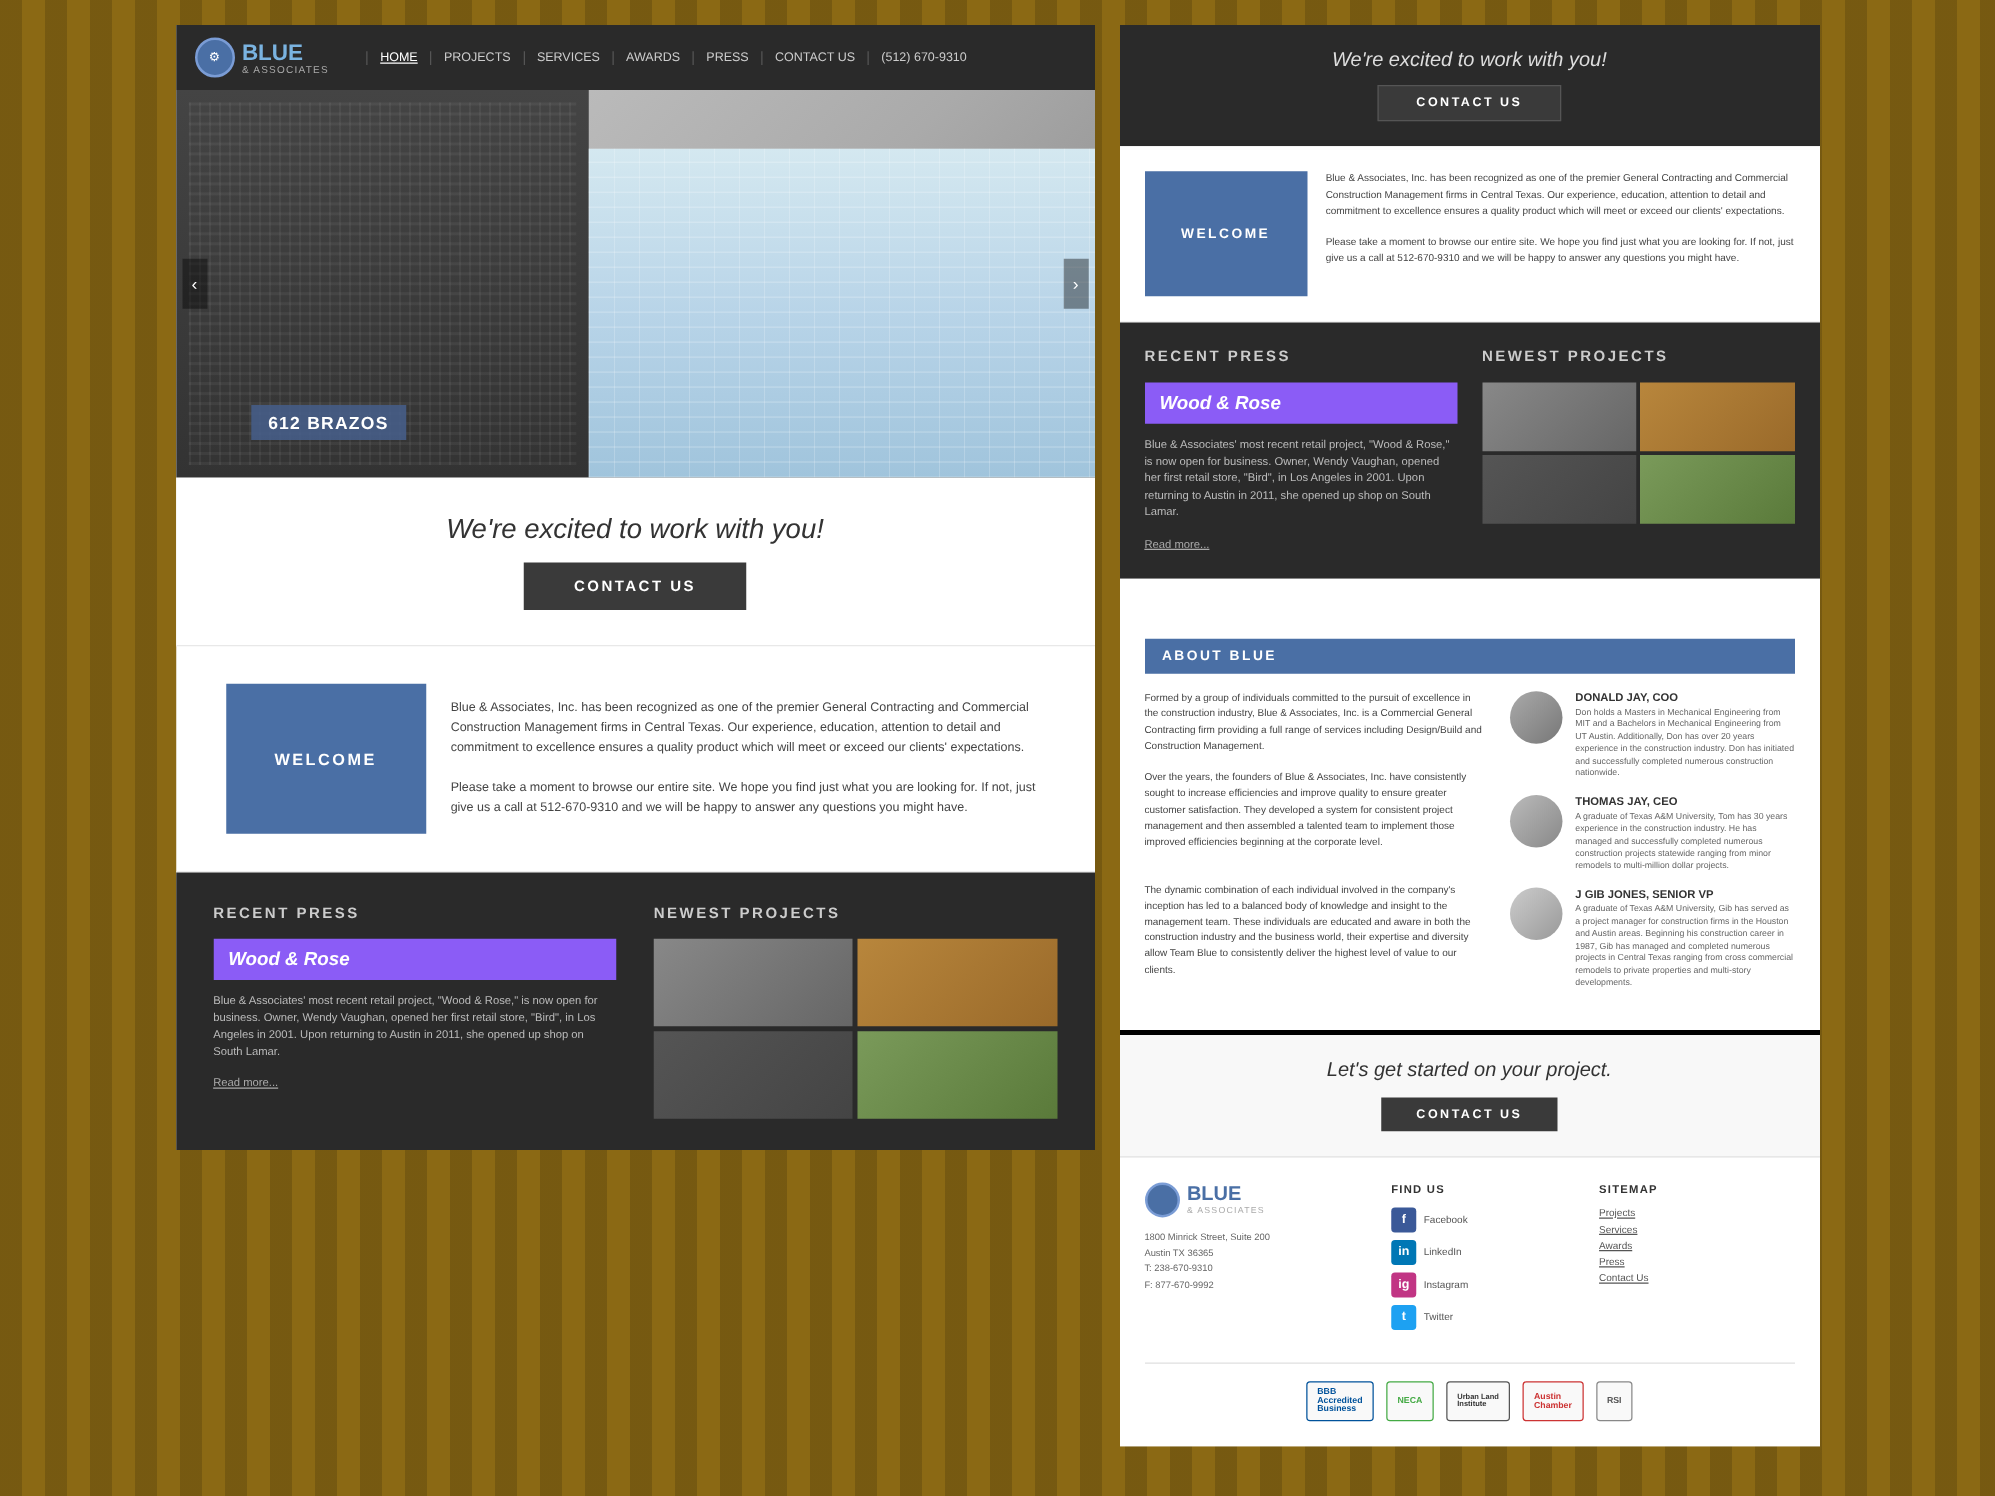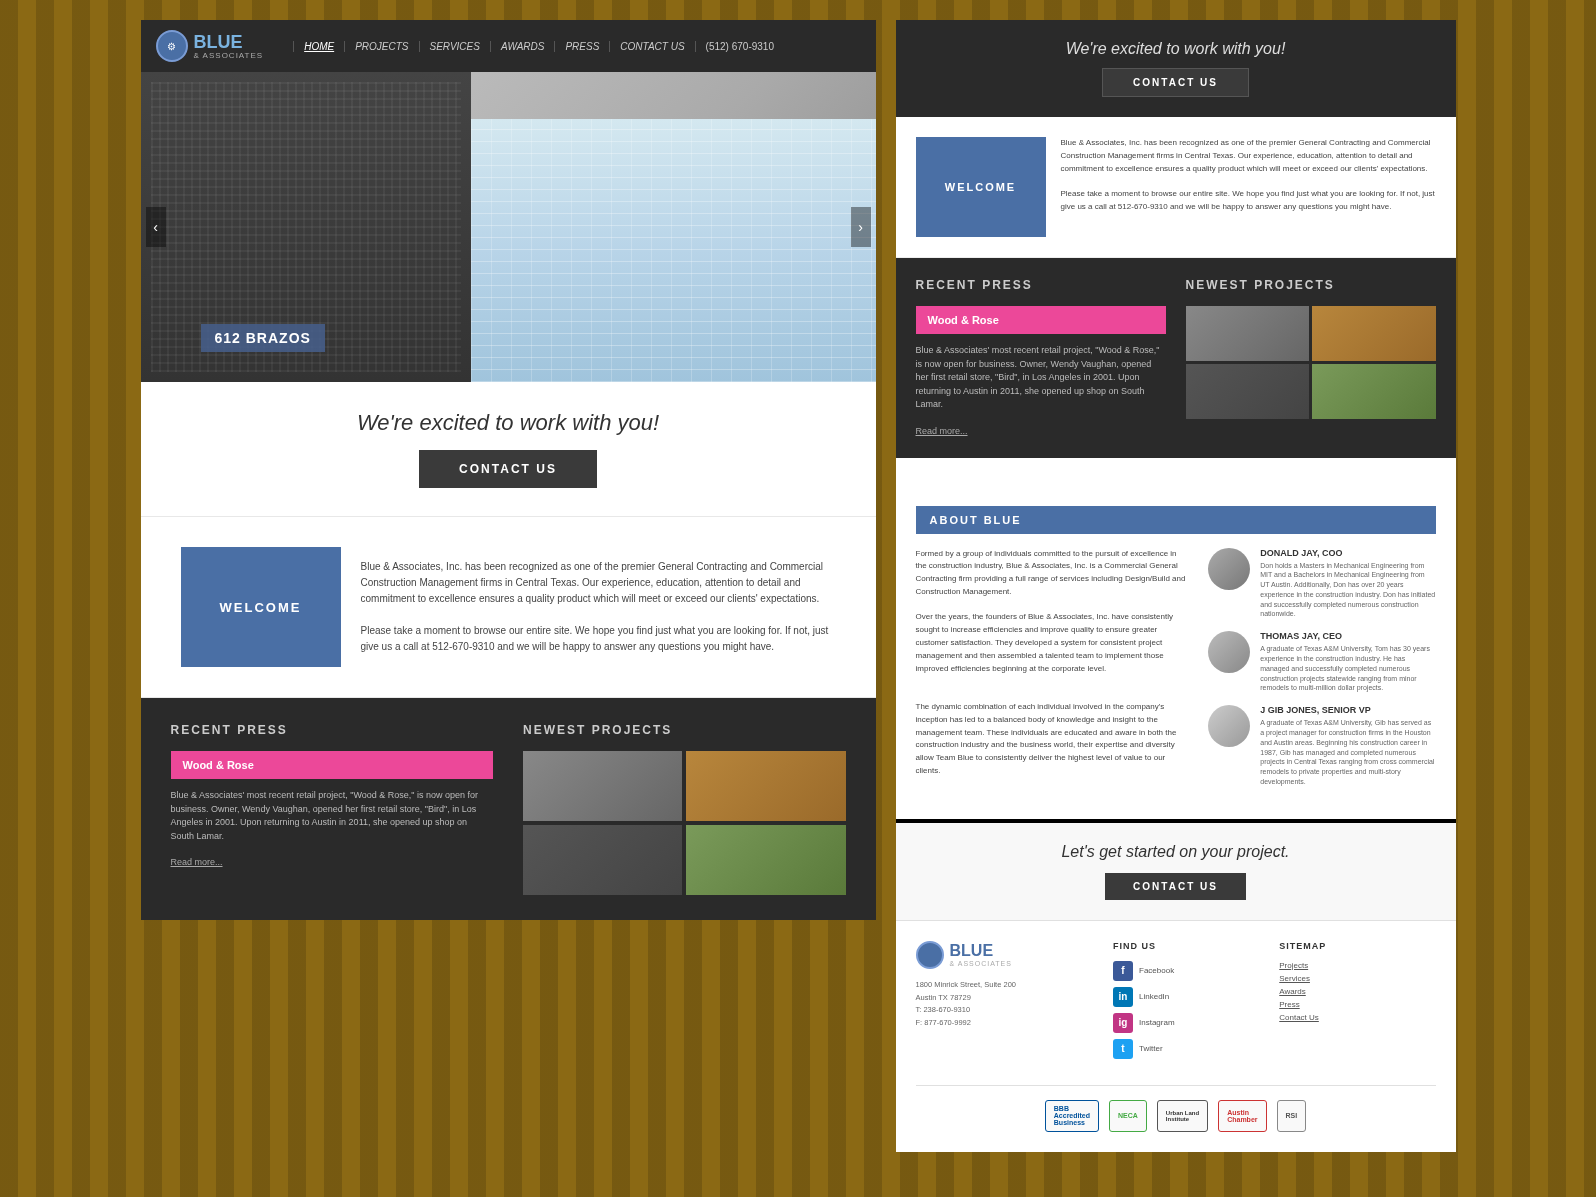--- a/index.html
+++ b/index.html
@@ -65,21 +65,20 @@
     }
     .logo-sub {
       color: #aaa;
       font-size: 8px;
       letter-spacing: 1px;
     }
     .nav-links {
       display: flex;
       gap: 0;
       align-items: flex-start;
-      font-style: italic;
     }
     .nav-link {
       color: #ccc;
       font-size: 10px;
       text-decoration: none;
       padding: 0 10px;
       border-right: 1px solid #555;
     }
     .nav-link:first-child { border-left: 1px solid #555; }
     .nav-link.active { text-decoration: underline; color: #fff; }
@@ -250,26 +249,27 @@
       flex: 1;
     }
     .section-title-dark {
       color: #ccc;
       font-size: 12px;
       letter-spacing: 2px;
       margin-bottom: 14px;
       font-weight: bold;
     }
     .press-item {
-      background: #ec4899;
+      background: #8b5cf6;
       color: #fff;
       padding: 8px 12px;
-      font-size: 11px;
+      font-size: 15px;
       margin-bottom: 10px;
       font-weight: bold;
+      font-style: italic;
     }
     .press-body {
       color: #bbb;
       font-size: 9px;
       line-height: 1.5;
       margin-bottom: 8px;
     }
     .read-more {
       color: #aaa;
       font-size: 9px;
@@ -718,21 +718,21 @@
       <div class="footer-logo-col">
         <div class="footer-logo-area">
           <div class="footer-logo-icon"></div>
           <div>
             <div class="footer-logo-blue">BLUE</div>
             <div class="footer-logo-sub">&amp; ASSOCIATES</div>
           </div>
         </div>
         <div class="footer-address">
           <div>1800 Minrick Street, Suite 200</div>
-          <div>Austin TX 78729</div>
+          <div>Austin TX 36365</div>
           <div>T: 238-670-9310</div>
           <div>F: 877-670-9992</div>
         </div>
       </div>
 
       <div class="footer-find-col">
         <div class="footer-col-title">FIND US</div>
         <div class="social-row">
           <div class="social-icon social-icon-fb">f</div>
           <span class="social-label">Facebook</span>

